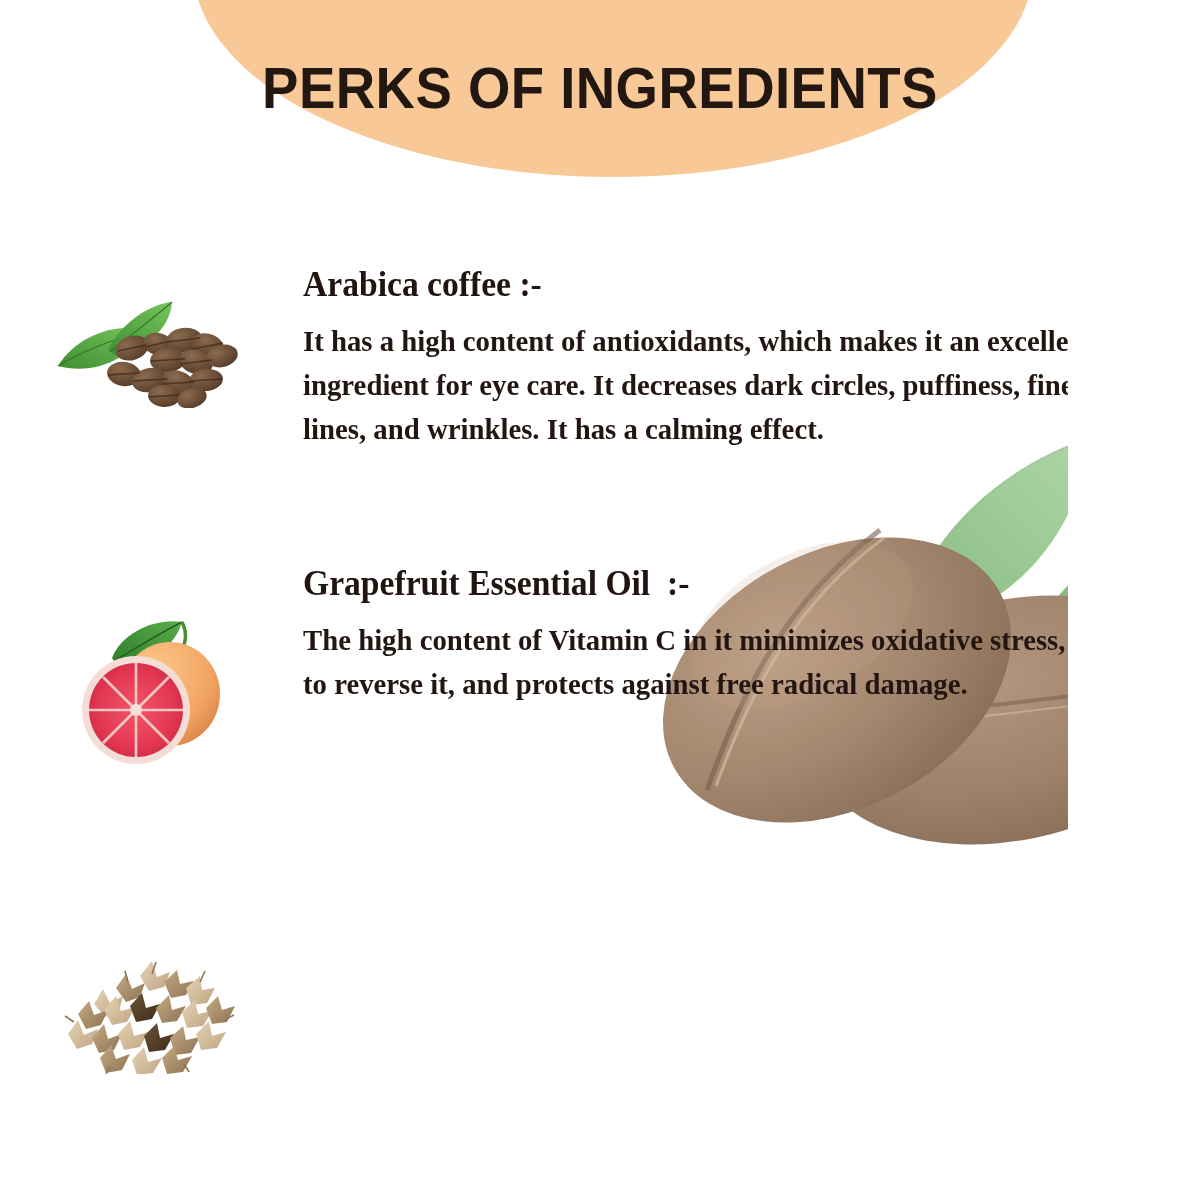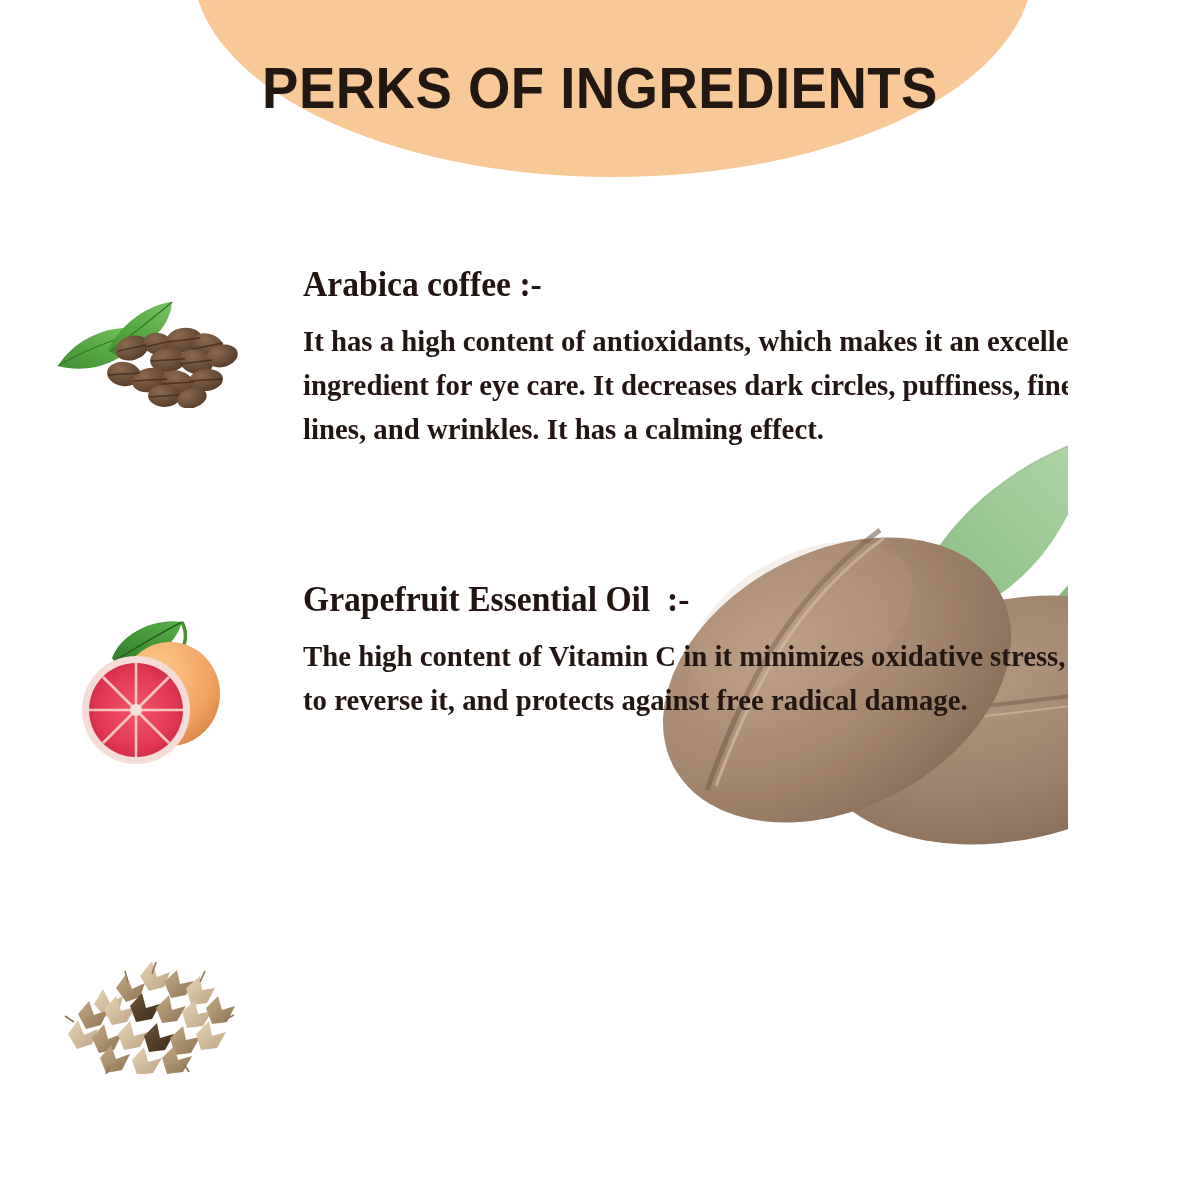--- a/index.html
+++ b/index.html
@@ -89,21 +89,21 @@
     font-size: 29.5px;
     line-height: 44px;
     color: #231612;
     margin: 0;
     transform: scaleX(0.975);
     transform-origin: left top;
   }
 
   
   #section-arabica    { left: 303px; top: 252px; width: 845px; margin-top: 13px; }
-  #section-grapefruit { left: 303px; top: 580px; width: 860px; }
+  #section-grapefruit { left: 303px; top: 564px; width: 860px; }
   #section-caltrops   { left: 303px; top: 898px; width: 850px; }
 
   #thumb-arabica    { left: 46px;  top: 288px; width: 198px; height: 120px; }
   #thumb-grapefruit { left: 74px;  top: 612px; width: 150px; height: 158px; }
   #thumb-caltrops   { left: 54px;  top: 952px; width: 185px; height: 122px; }
 </style>
 </head>
 <body>
 
 <div id="page">

